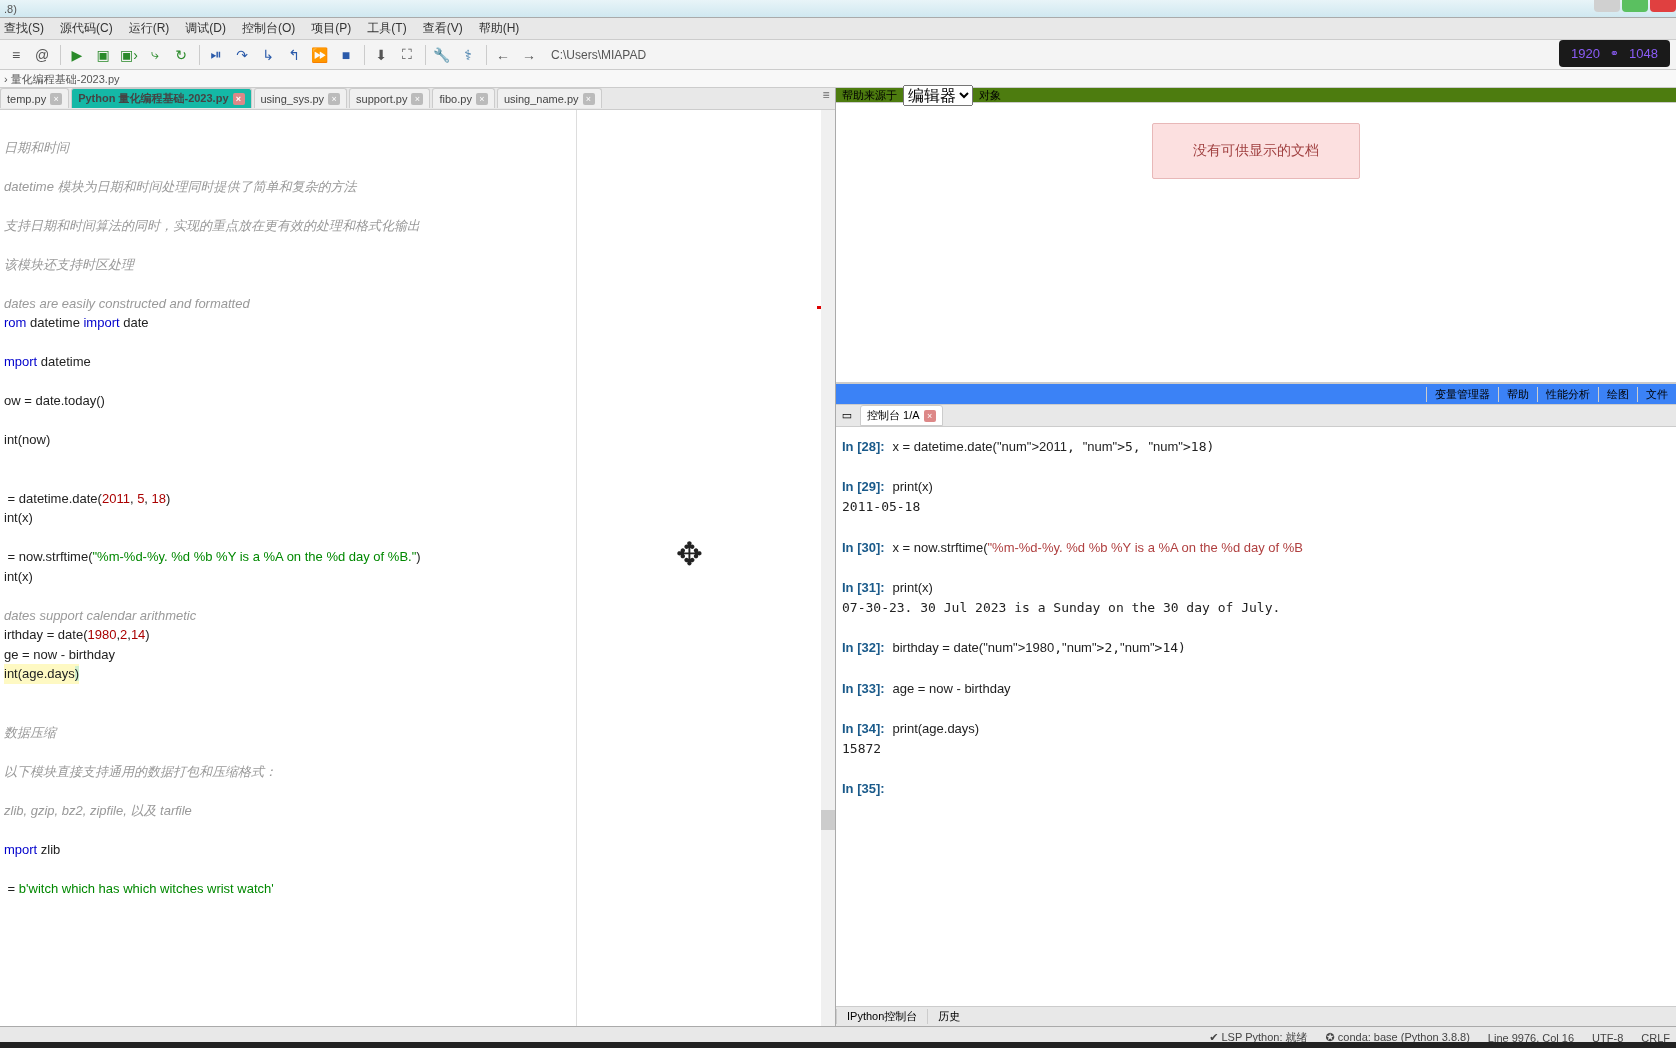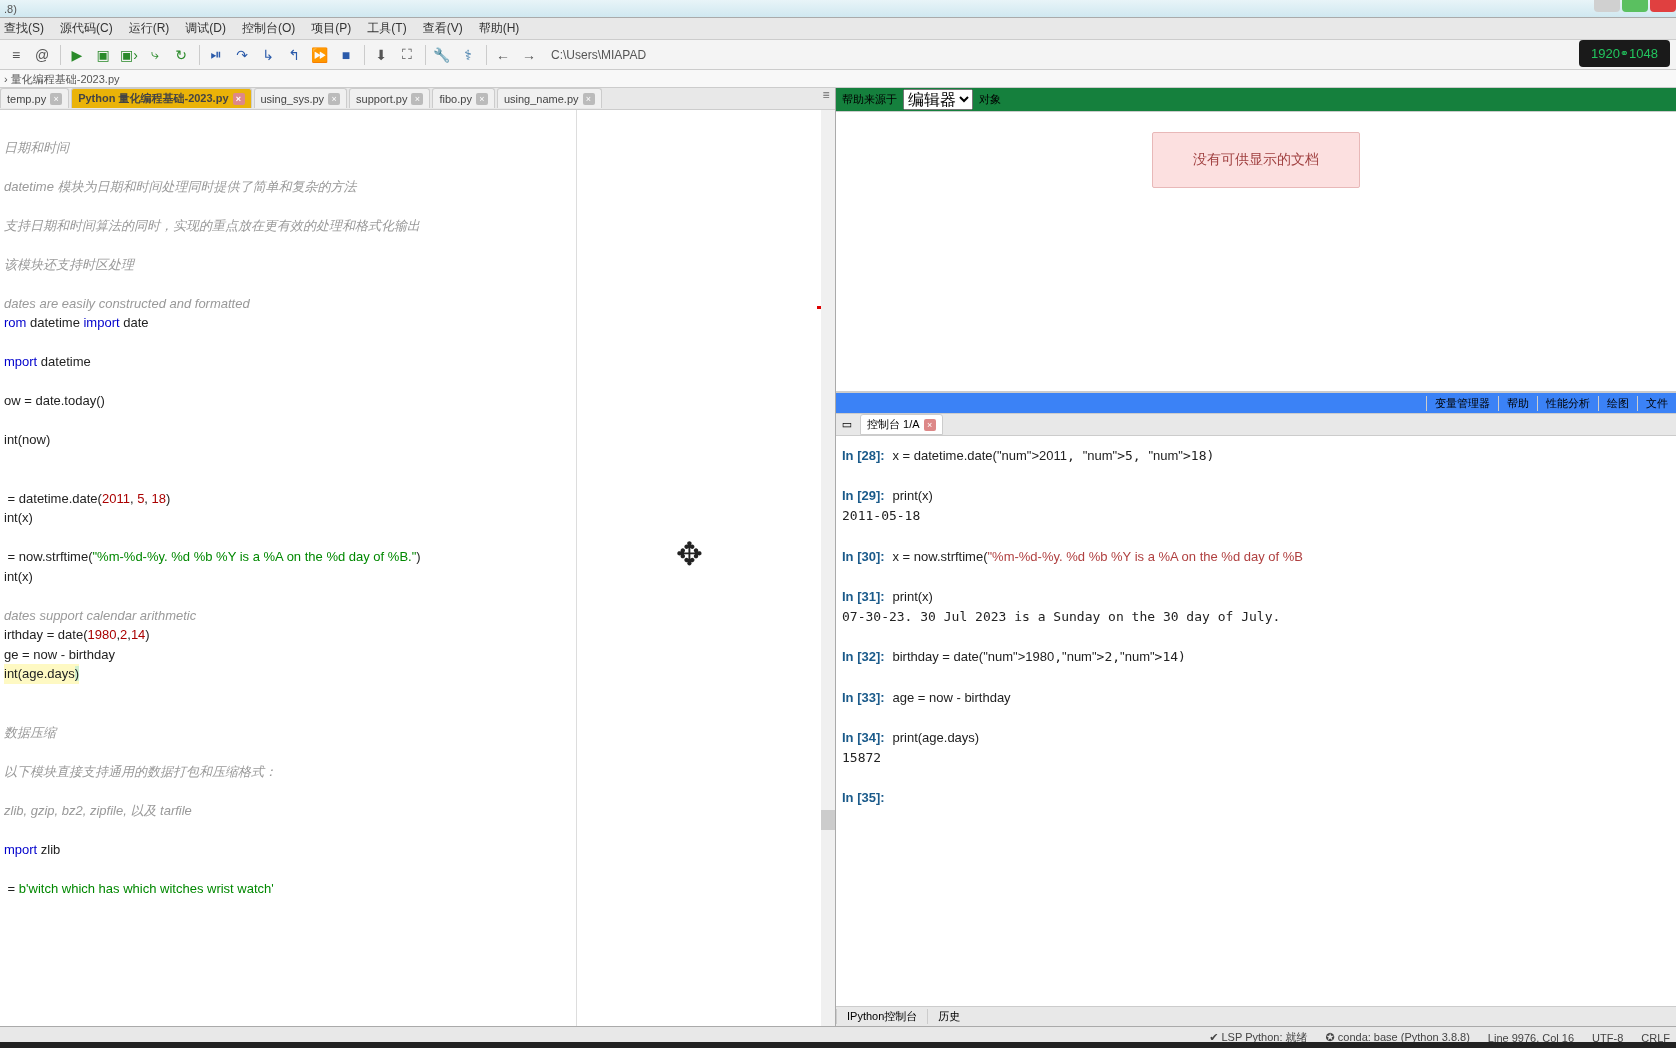--- a/index.html
+++ b/index.html
@@ -11,44 +11,44 @@
 .tb-max { background: #5ac060; }
 .tb-close { background: #e04040; }
 .menubar { height: 22px; background: #e8e8e8; display: flex; align-items: center; padding: 0 4px; font-size: 12px; color: #333; border-bottom: 1px solid #ccc; }
 .menubar span { margin-right: 16px; cursor: default; }
 .toolbar { height: 30px; background: #f4f4f4; display: flex; align-items: center; padding: 0 4px; border-bottom: 1px solid #ccc; }
 .toolbar-btn { width: 24px; height: 24px; margin-right: 2px; display: flex; align-items: center; justify-content: center; color: #555; font-size: 14px; border-radius: 3px; }
 .toolbar-btn.green { color: #2a8a2a; }
 .toolbar-btn.blue { color: #2a5aaa; }
 .toolbar-sep { width: 1px; height: 20px; background: #ccc; margin: 0 4px; }
 .toolbar-path { flex: 1; margin-left: 8px; color: #555; font-size: 12px; }
-.resolution-badge { position: absolute; top: 40px; right: 6px; background: #1a1a1a; color: #22c55e; padding: 6px 12px; border-radius: 4px; font-size: 13px; display: flex; align-items: center; z-index: 100; }
+.resolution-badge { position: absolute; top: 40px; right: 6px; background: #1a1a1a; color: #8b5cf6; padding: 6px 12px; border-radius: 4px; font-size: 13px; display: flex; align-items: center; gap: 10px; z-index: 100; }
 .resolution-badge .link { font-size: 11px; }
 .breadcrumb { height: 18px; background: #f8f8f8; color: #555; font-size: 11px; padding: 2px 4px; border-bottom: 1px solid #ccc; }
 .main { display: flex; height: calc(100% - 110px); }
 .editor-pane { flex: 0 0 836px; display: flex; flex-direction: column; border-right: 1px solid #aaa; background: #fff; position: relative; }
 .tabs-row { height: 22px; background: #e8e8e8; display: flex; align-items: flex-start; border-bottom: 1px solid #ccc; }
 .tab { height: 20px; padding: 2px 6px; background: #f0f0f0; border: 1px solid #ccc; border-bottom: none; margin-right: 2px; font-size: 11px; color: #444; display: flex; align-items: center; border-radius: 3px 3px 0 0; }
-.tab.active { background: #eab308; font-weight: bold; }
+.tab.active { background: #14b8a6; font-weight: bold; }
 .tab-close { width: 12px; height: 12px; margin-left: 4px; background: #d88; border-radius: 2px; font-size: 9px; display: flex; align-items: center; justify-content: center; color: #fff; }
 .tab-close.gray { background: #bbb; }
 .tabs-menu { margin-left: auto; width: 18px; text-align: center; color: #666; }
 .code { flex: 1; padding: 8px 4px; font-family: Consolas, monospace; font-size: 13px; line-height: 1.5; color: #222; white-space: pre; overflow: hidden; position: relative; }
 .code .comment { color: #999; font-style: italic; }
 .code .keyword { color: #0000cc; }
 .code .string { color: #008800; }
 .code .number { color: #aa0000; }
 .code .hl { background: #fef9c3; display: inline-block; }
 .split-marker { position: absolute; left: 576px; top: 0; bottom: 0; width: 1px; background: #ddd; }
 .red-marker { position: absolute; right: 12px; top: 196px; width: 6px; height: 3px; background: #d00; }
 .move-cursor { position: absolute; left: 676px; top: 420px; font-size: 32px; color: #222; }
 .vscroll { position: absolute; right: 0; top: 0; bottom: 0; width: 14px; background: #f0f0f0; }
 .vscroll-thumb { position: absolute; right: 0; width: 14px; height: 20px; background: #ccc; top: 700px; }
 .right-pane { flex: 1; display: flex; flex-direction: column; background: #fff; }
-.help-header { height: 24px; background: #15803d; display: flex; align-items: center; padding: 0 6px; font-size: 11px; border-bottom: 1px solid #ccc; }
+.help-header { height: 15px; background: #4d7c0f; display: flex; align-items: center; padding: 0 6px; font-size: 11px; border-bottom: 1px solid #ccc; }
 .help-header select { font-size: 16px; margin: 0 6px; }
 .help-body { flex: 0 0 280px; display: flex; align-items: flex-start; justify-content: center; padding-top: 20px; border-bottom: 1px solid #ccc; }
 .nodoc { background: #fce0e0; border: 1px solid #e8b8b8; color: #a04040; padding: 18px 40px; font-size: 14px; border-radius: 2px; text-align: right; }
 .mid-tabs { height: 22px; background: #3b82f6; display: flex; align-items: center; justify-content: flex-end; border-bottom: 1px solid #ccc; border-top: 1px solid #ccc; font-size: 11px; }
 .mid-tabs span { padding: 0 8px; border-left: 1px solid #ccc; }
 .console-tabs { height: 22px; background: #e8e8e8; display: flex; align-items: center; padding: 0 4px; font-size: 11px; border-bottom: 1px solid #ccc; }
 .console-tabs .ctab { padding: 2px 6px; border: 1px solid #ccc; background: #fff; border-radius: 3px 3px 0 0; display: flex; align-items: center; margin-left: 6px; }
 .console-tabs .cicon { width: 14px; text-align: center; }
 .console { flex: 1; padding: 10px 6px; font-family: Consolas, monospace; font-size: 13px; line-height: 1.55; color: #222; white-space: pre-wrap; overflow: hidden; position: relative; }
 .console .prompt { color: #1a5a8a; font-weight: bold; }

